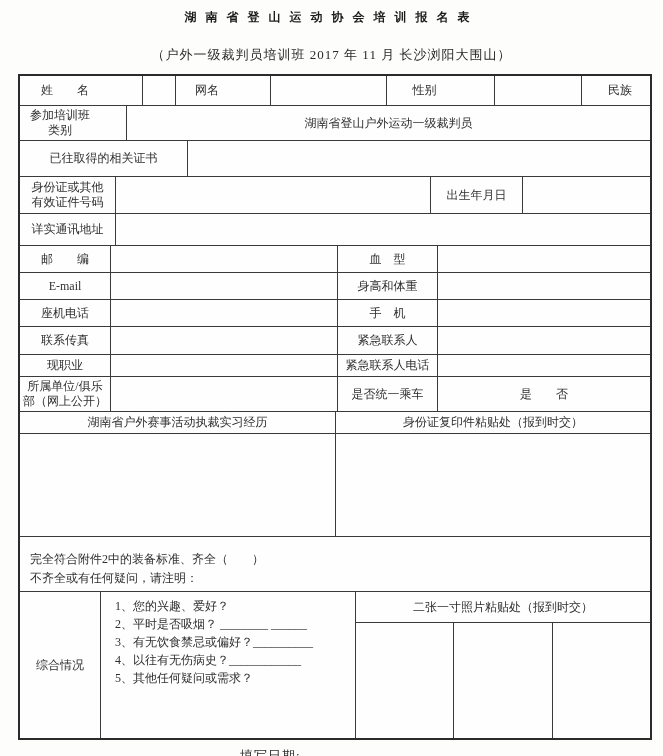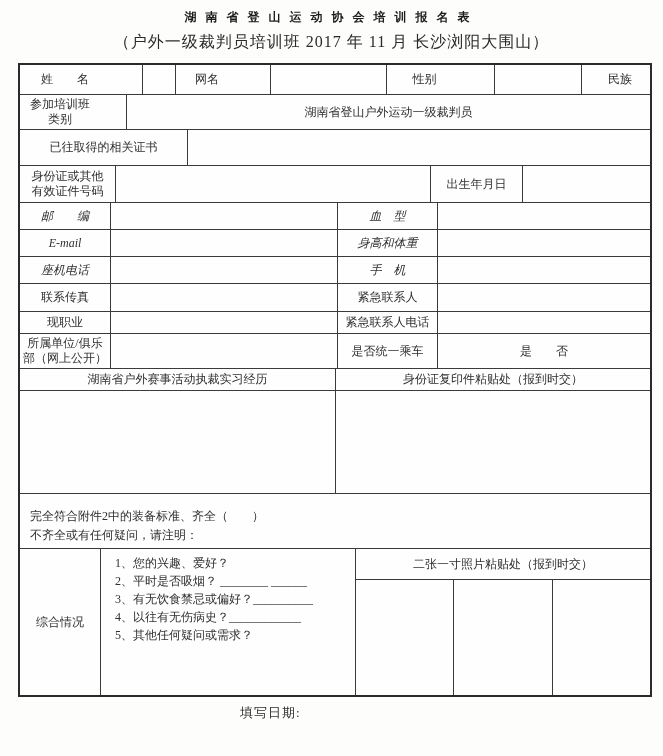--- a/index.html
+++ b/index.html
@@ -14,23 +14,23 @@
   .page-title {
     margin-top:9px;
     text-align:center;
     font-size:12px;
     font-weight:bold;
     letter-spacing:9px;
     color:#1c1c1c;
     white-space:nowrap;
   }
   .page-subtitle {
-    margin-top:6px;
+    margin-top:20px;
     text-align:center;
-    font-size:16px;
+    font-size:13px;
     letter-spacing:1px;
     color:#2a2a2a;
     white-space:nowrap;
   }
   .tbl {
     box-sizing:border-box;
     width:634px;
     margin:10px 0 0 18px;
     border:2px solid #2b2b2b;
     background:#fefefe;
@@ -49,21 +49,21 @@
   .cell + .cell { border-left:1px solid #3a3a3a; }
   .grow { flex:1 1 auto; }
   .pre { white-space:pre-line; text-align:center; line-height:15px; }
   .left-align { justify-content:flex-start; }
   
   .h-r1 { height:29px;gap:32px; }
   .h-r2 { height:34px;gap:26px; }
   .h-r3 { height:35px; }
   .h-r4 { height:36px; }
   .h-r5 { height:31px; }
-  .h-c  { height:26px;font-style:italic; }
+  .h-c  { height:26px; }
   .h-c9 { height:27px; }
   .h-c10{ height:21px; }
   .h-r11{ height:34px; }
   .h-r12{ height:21px; }
   .h-r13{ height:102px; }
   .h-r14{ height:54px; }
   .h-r15{ height:146px; }
   
   .w-name-l { width:90px; }  .w-name-v { width:107px; }
   .w-net-l  { width:63px; }  .w-net-v  { width:84px; }
@@ -128,20 +128,24 @@
   </div>
 
   <div class="row h-r4">
     <div class="cell w-id-l pre">身份证或其他
 有效证件号码</div>
     <div class="cell w-id-v"></div>
     <div class="cell w-birth-l">出生年月日</div>
     <div class="cell w-birth-v grow"></div>
   </div>
 
+  <div class="row h-r5">
+    <div class="cell w-id-l">详实通讯地址</div>
+    <div class="cell grow"></div>
+  </div>
 
   <div class="row h-c">
     <div class="cell w-cl1">邮　　编</div>
     <div class="cell w-cv1"></div>
     <div class="cell w-cl2">血　型</div>
     <div class="cell w-cv2 grow"></div>
   </div>
 
   <div class="row h-c">
     <div class="cell w-cl1">E-mail</div>

